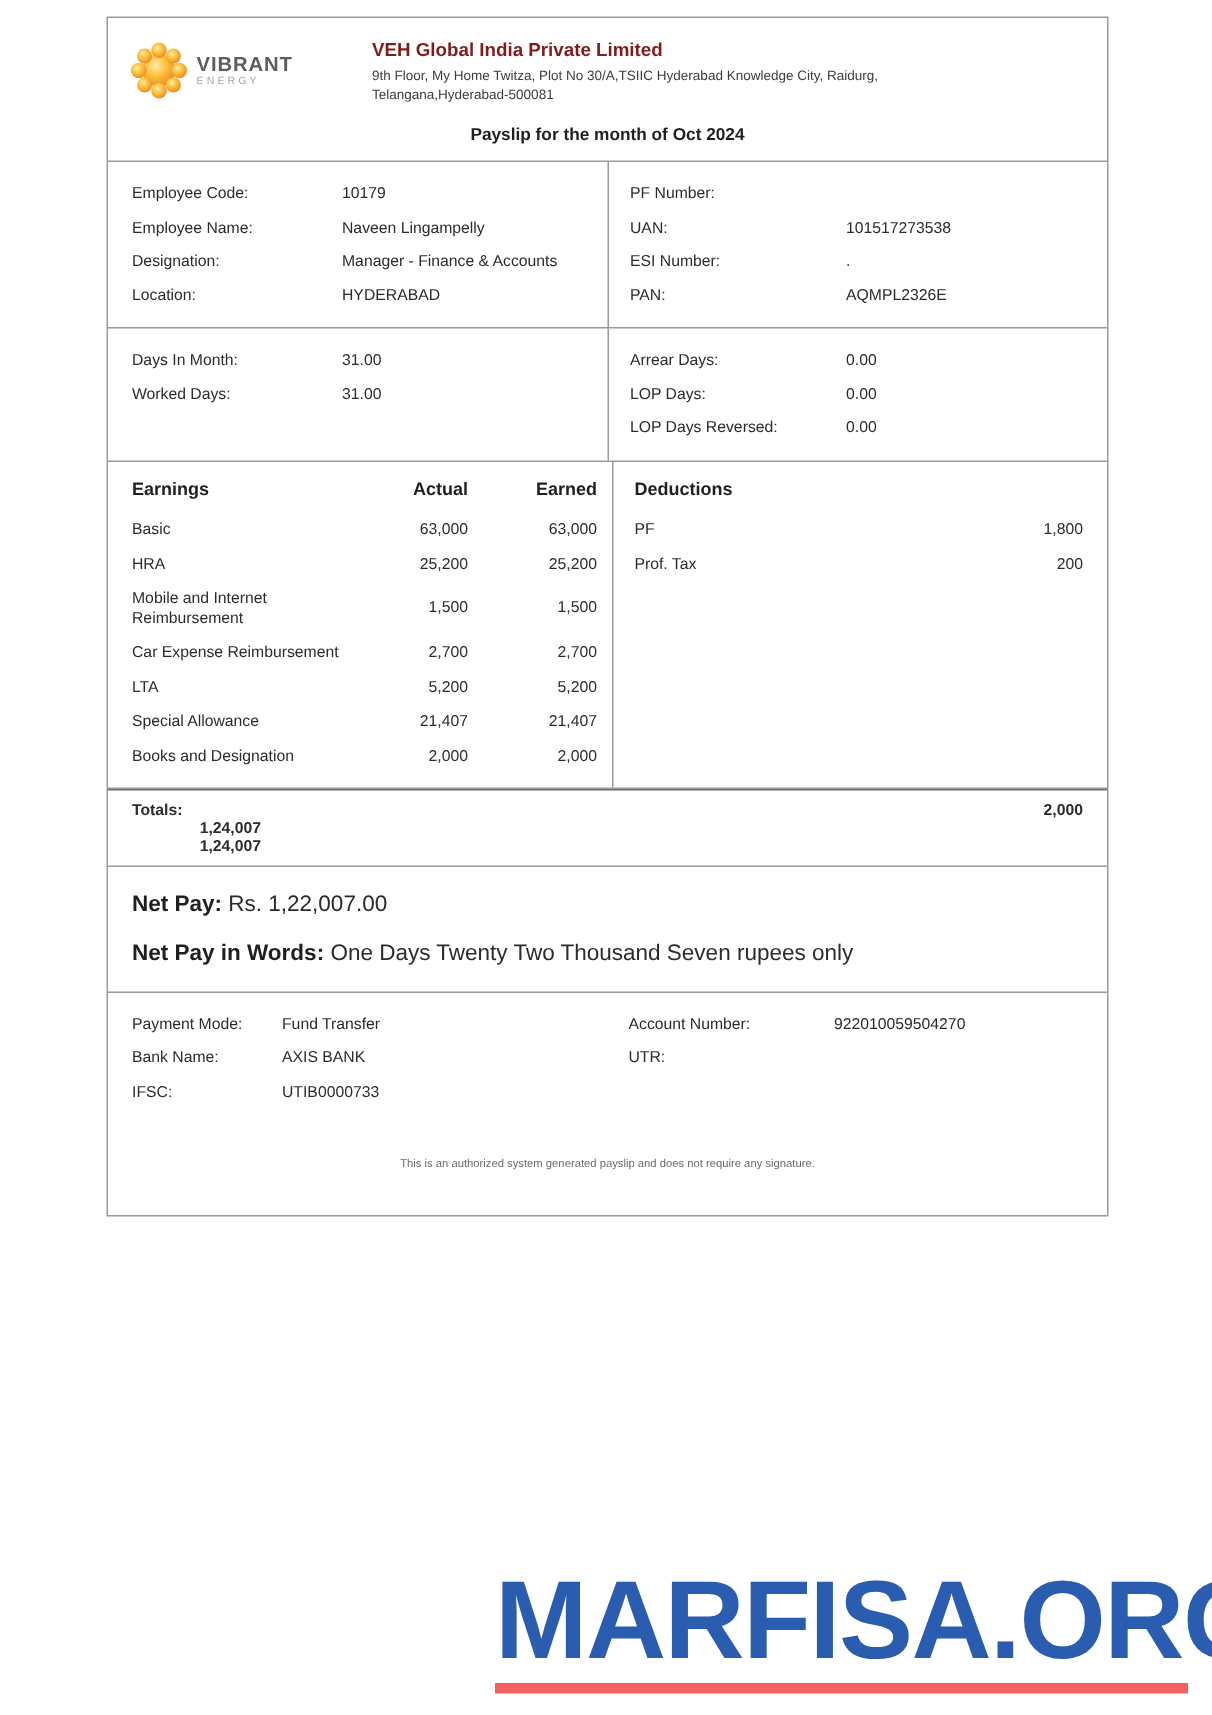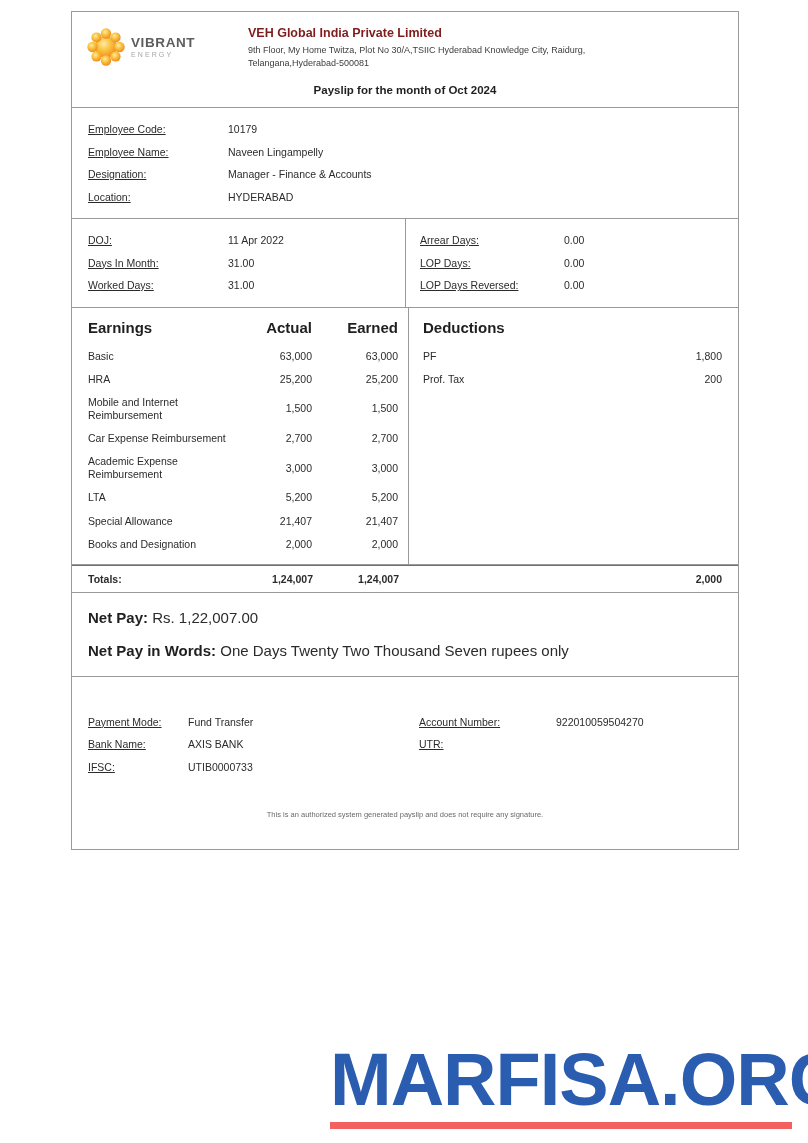--- a/index.html
+++ b/index.html
@@ -105,21 +105,20 @@
   .row {
     display: flex;
     font-size: 10.5px;
     line-height: 1;
     padding: 6px 0;
     color: #2b2b2b;
   }
   .row .k {
     flex: 0 0 140px;
     color: #2b2b2b;
-    text-decoration: underline;
   }
   .row .v { color: #2b2b2b; }
   .col.right .row .k { flex: 0 0 144px; }
 
   
   .ded-wrap { display: flex; }
   .earn-col {
     width: 50.6%;
     box-sizing: border-box;
     border-right: 1px solid #9a9a9a;
@@ -130,21 +129,21 @@
     box-sizing: border-box;
     padding: 9px 16px 8px 14px;
   }
   table.tbl {
     width: 100%;
     border-collapse: collapse;
     font-size: 10.5px;
   }
   table.tbl th {
     font-weight: bold;
-    font-size: 15px;
+    font-size: 12px;
     padding: 2px 0 9px 0;
     color: #1f1f1f;
   }
   table.tbl td {
     padding: 5px 0;
     color: #2b2b2b;
     line-height: 1.25;
     vertical-align: middle;
   }
   .th-l, .td-l { text-align: left; }
@@ -158,20 +157,21 @@
     display: flex;
     border-top: 1px solid #6f6f6f;
     font-weight: bold;
     font-size: 10.5px;
   }
   .totals .t-left {
     width: 50.6%;
     box-sizing: border-box;
     padding: 7px 10px 7px 16px;
     display: flex;
+    flex-direction: column;
   }
   .totals .t-right {
     width: 49.4%;
     box-sizing: border-box;
     padding: 7px 16px 7px 14px;
     text-align: right;
   }
   .totals .t-label { flex: 1 1 auto; }
   .totals .t-actual { width: 86px; text-align: right; }
   .totals .t-earned { width: 86px; text-align: right; }
@@ -187,21 +187,20 @@
 
   
   .pay-details {
     display: flex;
     padding: 10px 0 12px 0;
   }
   .pay-details .pcol {
     width: 50%;
     box-sizing: border-box;
     padding-left: 16px;
-    margin-top: 24px;
   }
   .pay-details .pcol.right { padding-left: 14px; }
   .pay-details .row .k { flex: 0 0 100px; }
   .pay-details .pcol.right .row .k { flex: 0 0 137px; }
 
   .note {
     text-align: center;
     font-size: 7.5px;
     color: #6a6a6a;
     padding: 20px 0 30px 0;
@@ -288,28 +287,42 @@
       </div>
       <div class="row">
         <div class="k">Designation:</div>
         <div class="v">Manager - Finance &amp; Accounts</div>
       </div>
       <div class="row">
         <div class="k">Location:</div>
         <div class="v">HYDERABAD</div>
       </div>
     </div>
+    <div class="col right">
+      <div class="row">
+        <div class="k">PF Number:</div>
+        <div class="v"></div>
+      </div>
+      <div class="row">
+        <div class="k">UAN:</div>
+        <div class="v">101517273538</div>
+      </div>
+      <div class="row">
+        <div class="k">ESI Number:</div>
+        <div class="v">.</div>
+      </div>
+      <div class="row">
+        <div class="k">PAN:</div>
+        <div class="v">AQMPL2326E</div>
+      </div>
+    </div>
   </div>
 
   <div class="sec info">
     <div class="col left">
-      <div class="row">
-        <div class="k">DOJ:</div>
-        <div class="v">11 Apr 2022</div>
-      </div>
       <div class="row">
         <div class="k">Days In Month:</div>
         <div class="v">31.00</div>
       </div>
       <div class="row">
         <div class="k">Worked Days:</div>
         <div class="v">31.00</div>
       </div>
     </div>
     <div class="col right">
@@ -352,25 +365,20 @@
             </tr>
             <tr>
               <td class="td-l">Mobile and Internet Reimbursement</td>
               <td class="td-r">1,500</td>
               <td class="td-r">1,500</td>
             </tr>
             <tr>
               <td class="td-l">Car Expense Reimbursement</td>
               <td class="td-r">2,700</td>
               <td class="td-r">2,700</td>
-            </tr>
-            <tr>
-              <td class="td-l">Academic Expense Reimbursement</td>
-              <td class="td-r">3,000</td>
-              <td class="td-r">3,000</td>
             </tr>
             <tr>
               <td class="td-l">LTA</td>
               <td class="td-r">5,200</td>
               <td class="td-r">5,200</td>
             </tr>
             <tr>
               <td class="td-l">Special Allowance</td>
               <td class="td-r">21,407</td>
               <td class="td-r">21,407</td>

